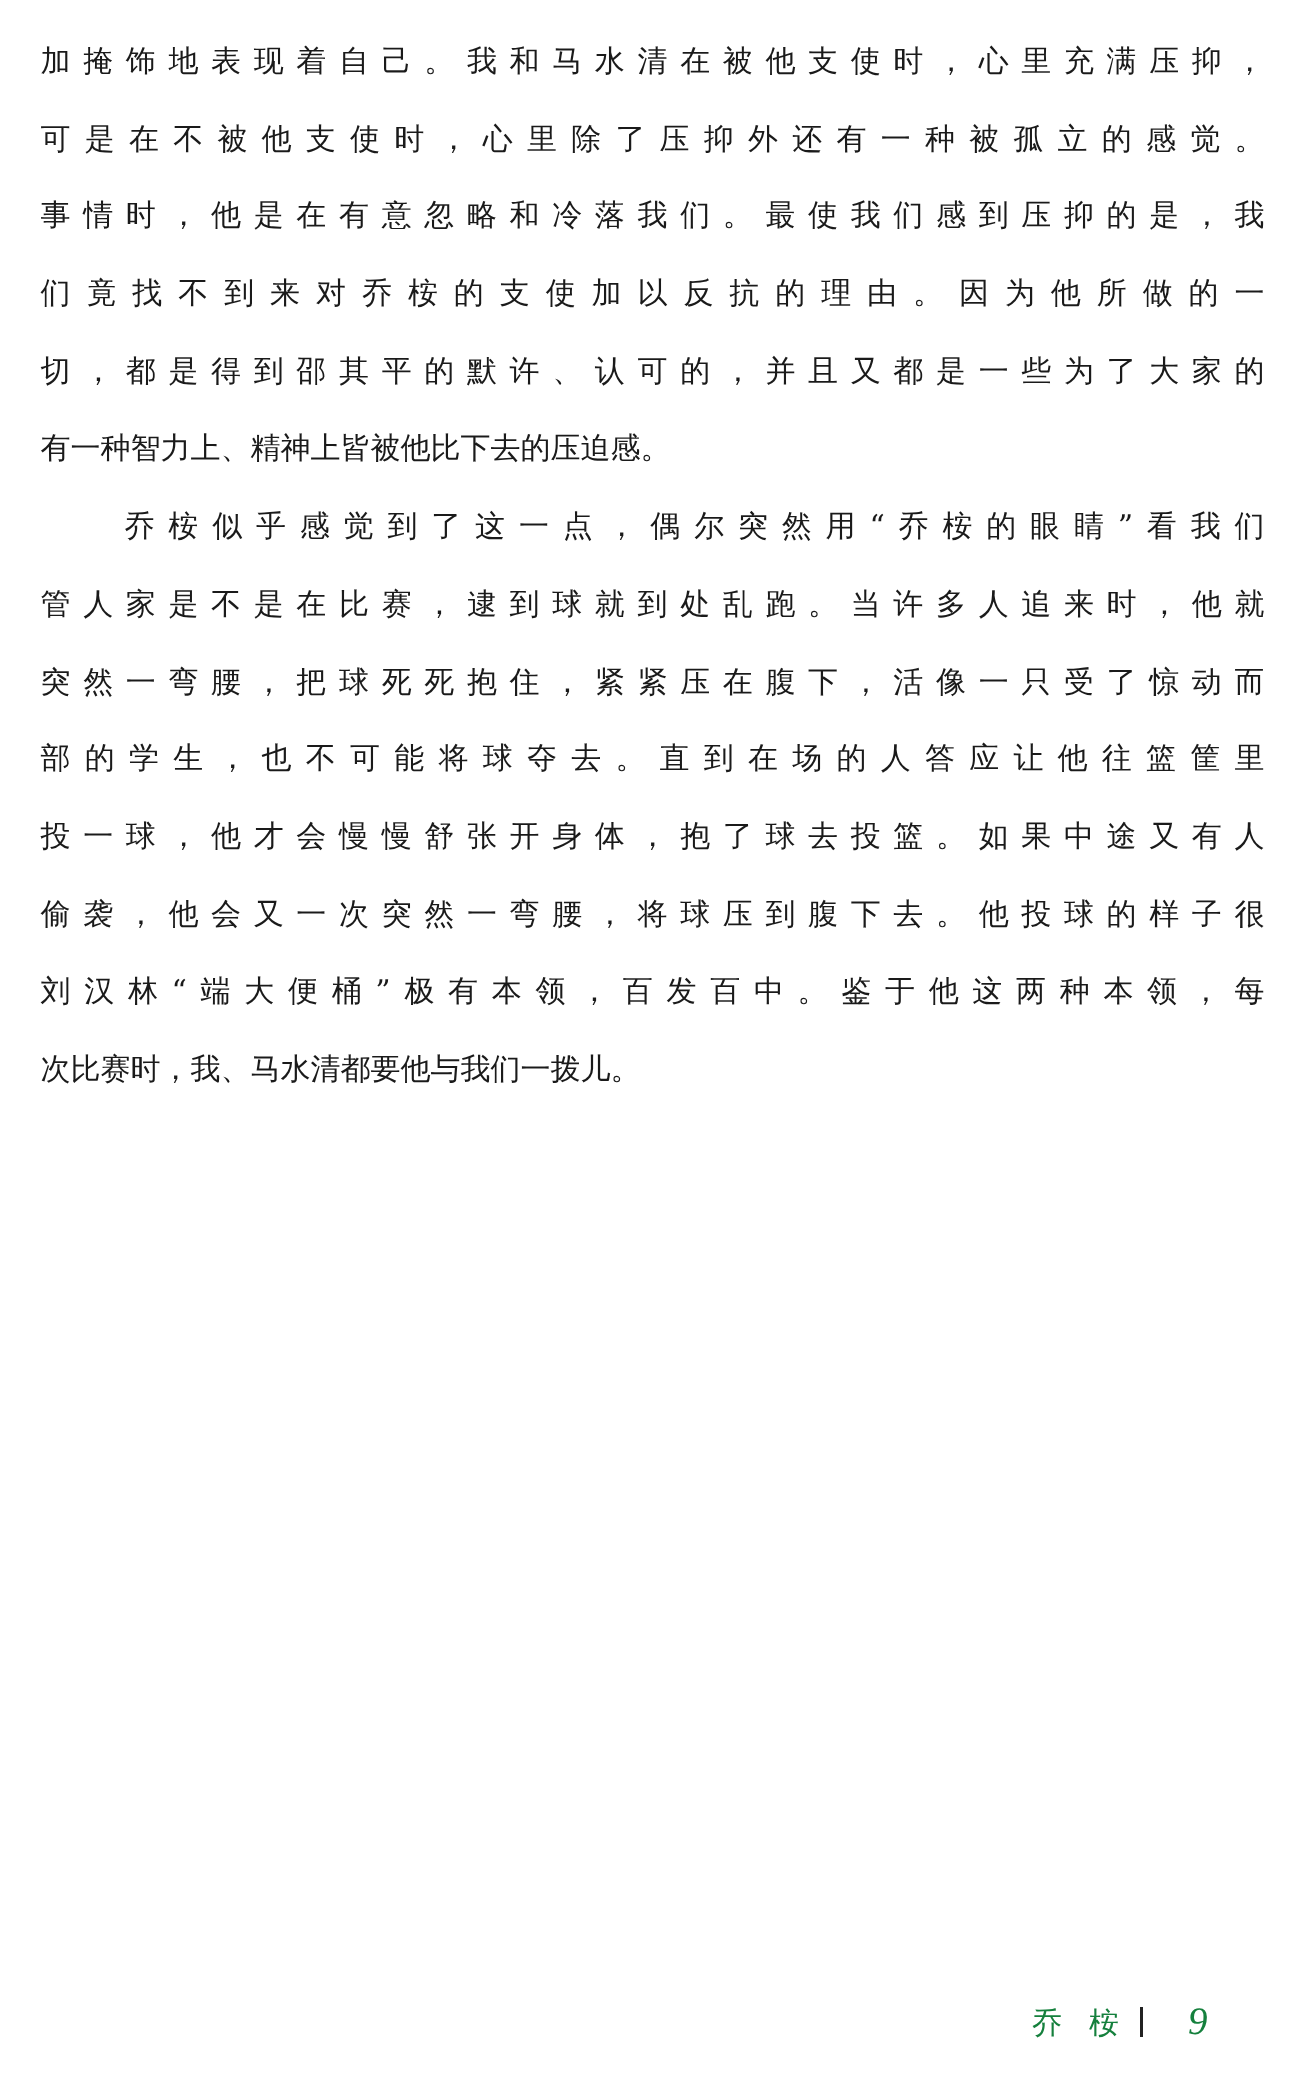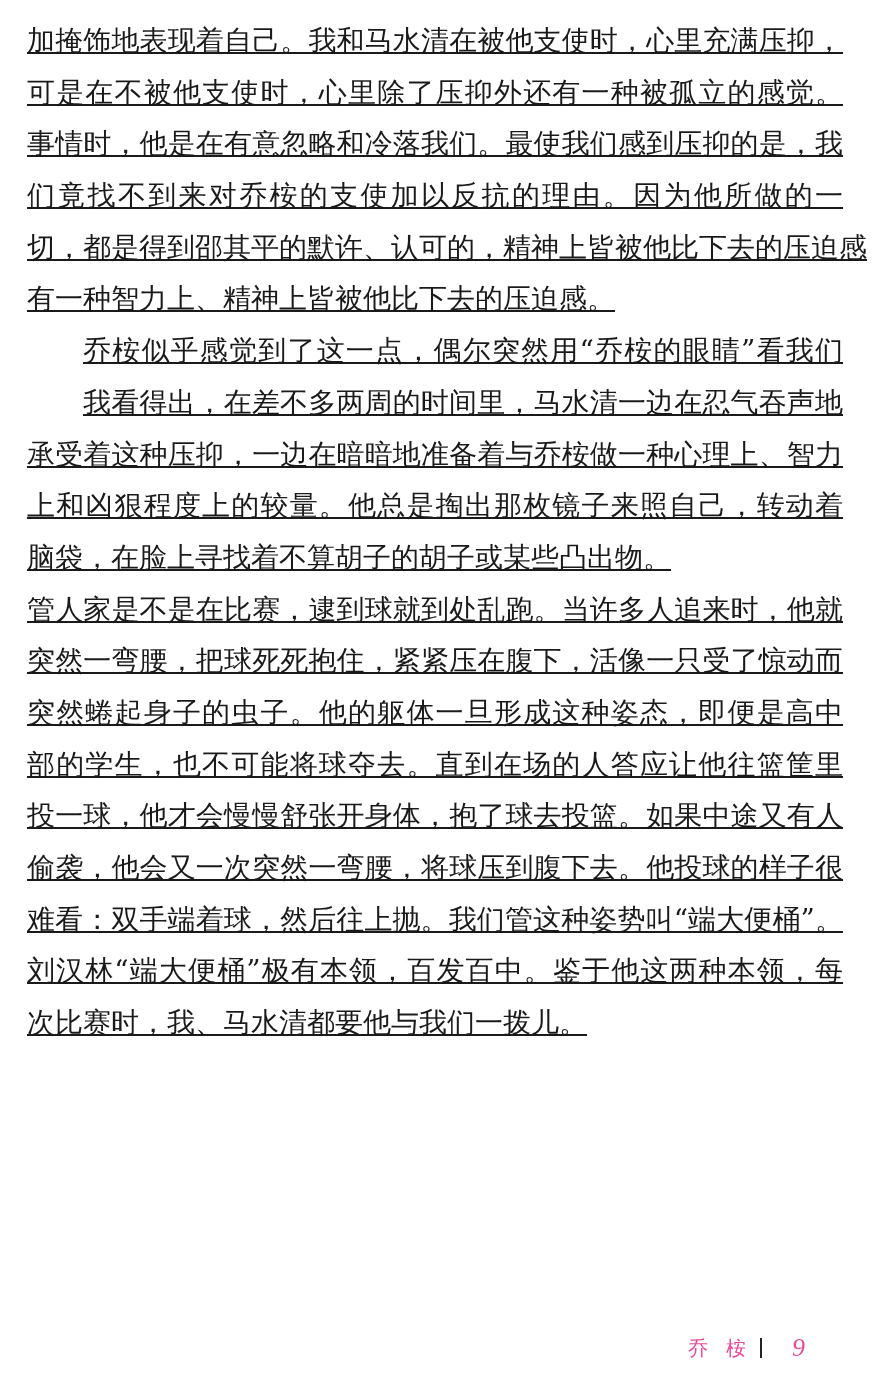--- a/index.html
+++ b/index.html
@@ -17,42 +17,41 @@
     }
     .page {
       position: absolute;
       left: 27px;
       top: 15px;
       width: 816px;
     }
     .line {
       height: 51.7px;
       line-height: 51.7px;
-      font-size: 28px;
+      font-size: 20px;
       white-space: nowrap;
       text-align: justify;
       text-align-last: justify;
       letter-spacing: 0px;
-      text-decoration: underline;
     }
     .line.last {
       text-align-last: left;
     }
     .line.indent {
       padding-left: 56px;
     }
     .footer {
       position: absolute;
       top: 1333px;
       left: 688px;
       height: 30px;
       display: flex;
       align-items: center;
       font-size: 21px;
-      color: #ec4899;
+      color: #15803d;
     }
     .footer .title {
       letter-spacing: 18px;
       font-family: "DejaVu Sans", "Liberation Sans", sans-serif;
       font-size: 20px;
     }
     .footer .divider {
       display: inline-block;
       width: 2px;
       height: 20px;
@@ -69,43 +68,35 @@
 </head>
 <body>
 
 <div class="page">
 
   <div>
     <div class="line">加掩饰地表现着自己。我和马水清在被他支使时，心里充满压抑，</div>
     <div class="line">可是在不被他支使时，心里除了压抑外还有一种被孤立的感觉。</div>
     <div class="line">事情时，他是在有意忽略和冷落我们。最使我们感到压抑的是，我</div>
     <div class="line">们竟找不到来对乔桉的支使加以反抗的理由。因为他所做的一</div>
-    <div class="line">切，都是得到邵其平的默许、认可的，精神上皆被他比下去的压迫感</div>
+    <div class="line">切，都是得到邵其平的默许、认可的，并且又都是一些为了大家的</div>
     <div class="line last">有一种智力上、精神上皆被他比下去的压迫感。</div>
   </div>
 
   <div>
     <div class="line indent">乔桉似乎感觉到了这一点，偶尔突然用“乔桉的眼睛”看我们</div>
   </div>
 
-  <div>
-    <div class="line indent">我看得出，在差不多两周的时间里，马水清一边在忍气吞声地</div>
-    <div class="line">承受着这种压抑，一边在暗暗地准备着与乔桉做一种心理上、智力</div>
-    <div class="line">上和凶狠程度上的较量。他总是掏出那枚镜子来照自己，转动着</div>
-    <div class="line last">脑袋，在脸上寻找着不算胡子的胡子或某些凸出物。</div>
-  </div>
 
   <div>
     <div class="line">管人家是不是在比赛，逮到球就到处乱跑。当许多人追来时，他就</div>
     <div class="line">突然一弯腰，把球死死抱住，紧紧压在腹下，活像一只受了惊动而</div>
-    <div class="line">突然蜷起身子的虫子。他的躯体一旦形成这种姿态，即便是高中</div>
     <div class="line">部的学生，也不可能将球夺去。直到在场的人答应让他往篮筐里</div>
     <div class="line">投一球，他才会慢慢舒张开身体，抱了球去投篮。如果中途又有人</div>
     <div class="line">偷袭，他会又一次突然一弯腰，将球压到腹下去。他投球的样子很</div>
-    <div class="line">难看：双手端着球，然后往上抛。我们管这种姿势叫“端大便桶”。</div>
     <div class="line">刘汉林“端大便桶”极有本领，百发百中。鉴于他这两种本领，每</div>
     <div class="line last">次比赛时，我、马水清都要他与我们一拨儿。</div>
   </div>
 </div>
 
 <div class="footer">
   <span class="title">乔桉</span>
   <span class="divider"></span>
   <span class="pagenum">9</span>
 </div>

